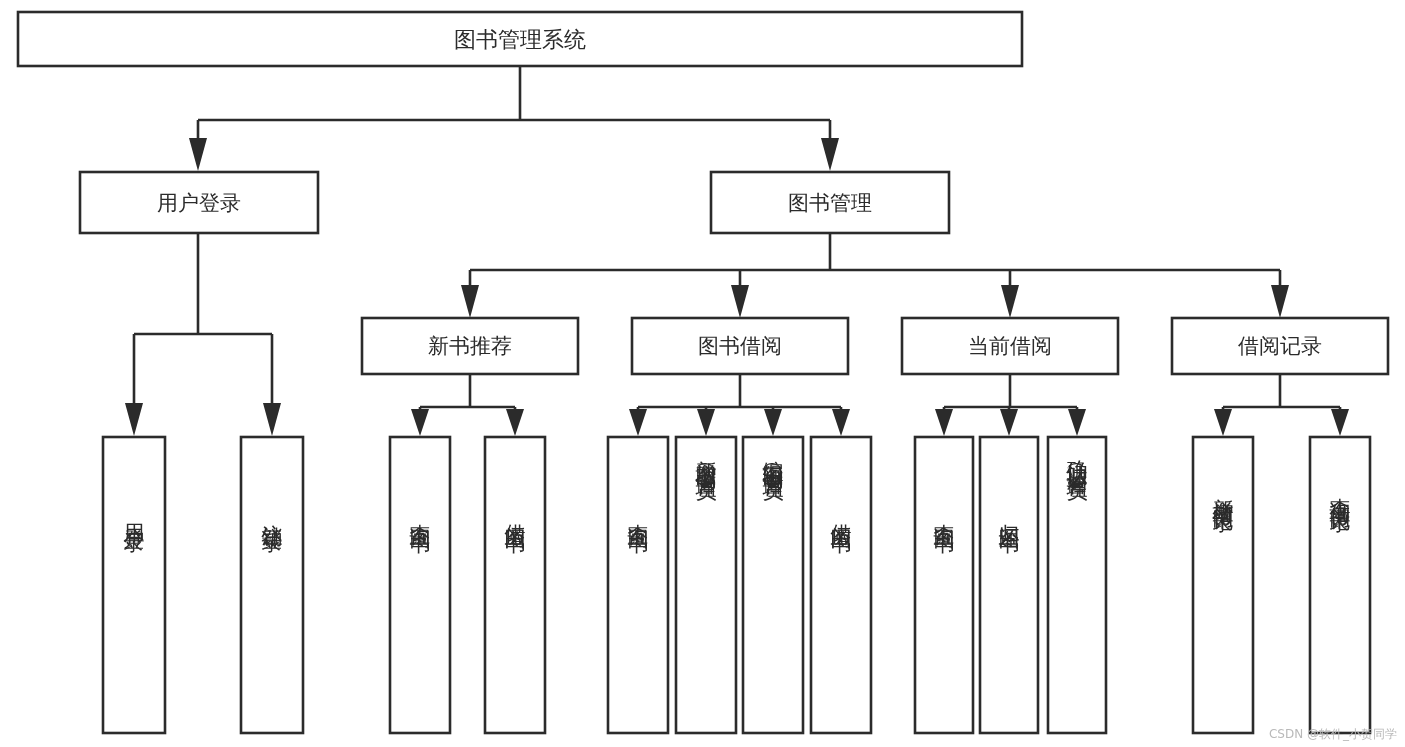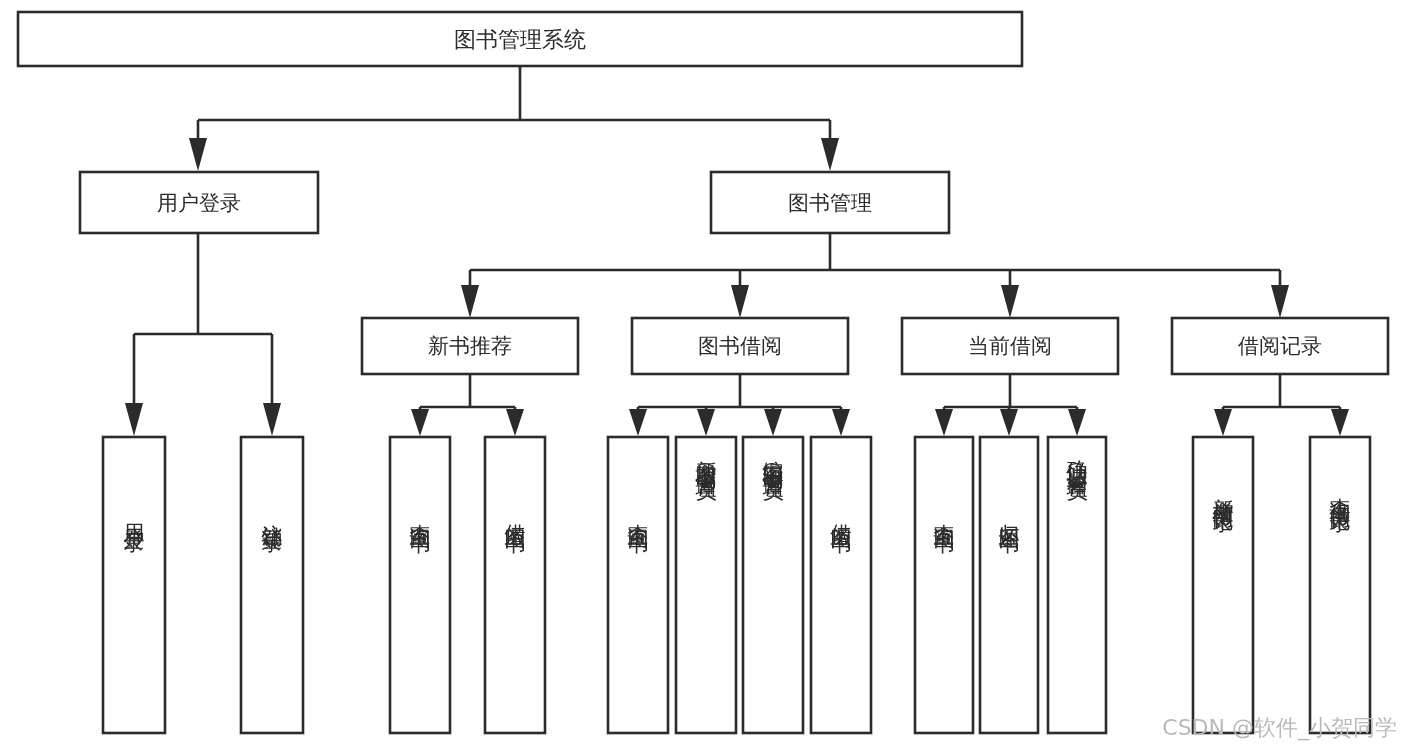--- a/index.html
+++ b/index.html
@@ -19,21 +19,21 @@
   }
   .node-label.root{font-size:22px;}
   .vlabel{
     font-family:"DejaVu Sans","Liberation Sans",sans-serif;
     fill:#2b2b2b;font-size:21px;letter-spacing:3px;
     text-anchor:middle;
   }
   .watermark{
     position:absolute;right:8px;bottom:4px;
     font-family:"DejaVu Sans","Liberation Sans",sans-serif;
-    font-size:22px;color:#b9b9b9;white-space:nowrap;
+    font-size:12px;color:#b9b9b9;white-space:nowrap;
     user-select:none;
     margin-top:28px;
   }
 </style>
 </head>
 <body>
 
 <div id="stage">
 
   <svg class="diagram" viewBox="0 0 1405 747">

